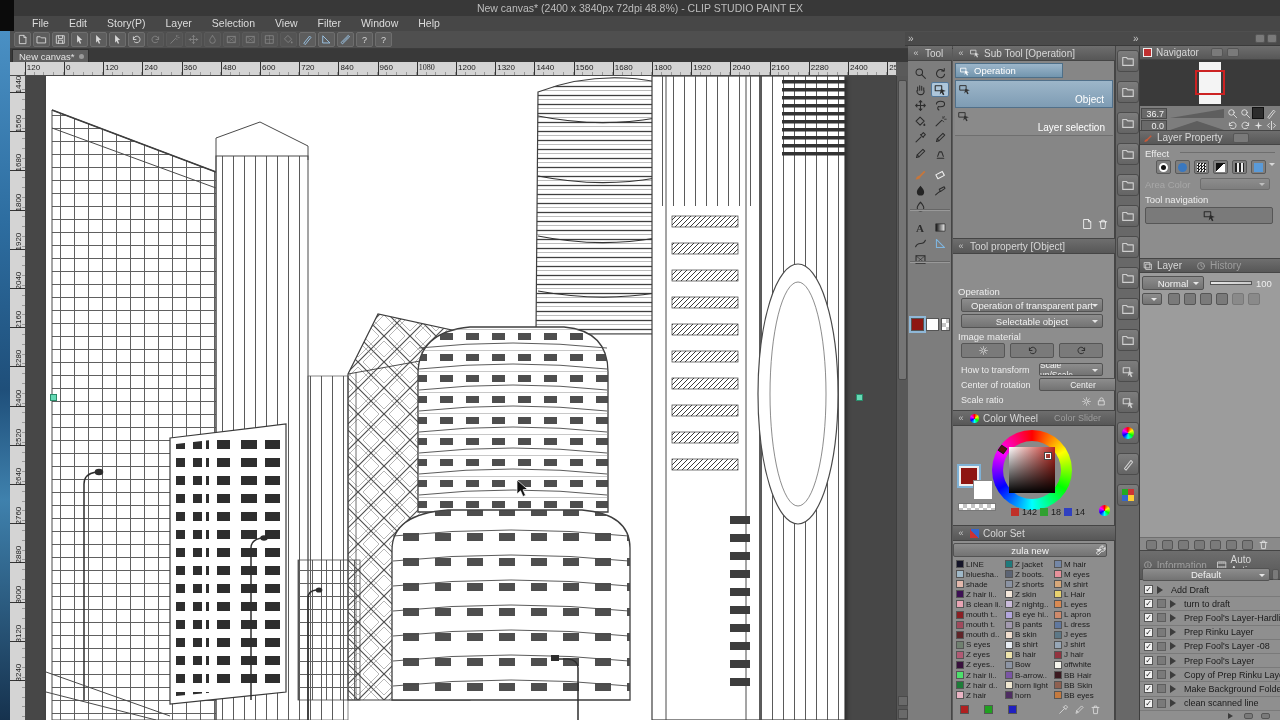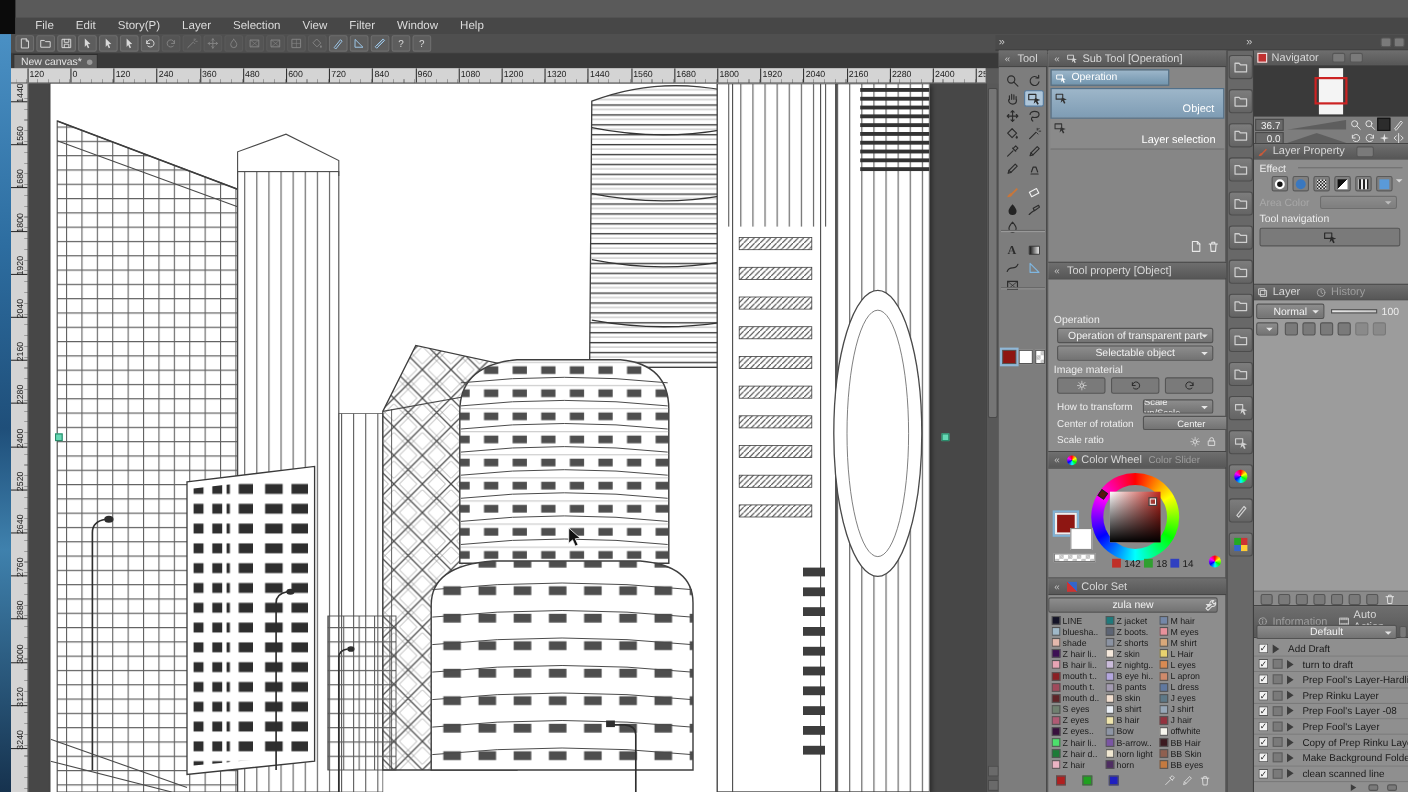--- a/index.html
+++ b/index.html
@@ -251,20 +251,23 @@
         <path d="M2.5 8h11M8 2.5v11" stroke-width=".8"></path>
       </symbol>
   <symbol id="i-fliph" viewBox="0 0 16 16">
         <path d="M8 2v12M5 5L2 8l3 3M11 5l3 3-3 3"></path>
       </symbol>
 </defs>
 </svg>
 
 <div id="app">
 
+  <div id="titlebar" class="abs">
+    <span>New canvas* (2400 x 3840px 72dpi 48.8%)  - CLIP STUDIO PAINT EX</span>
+  </div>
   <div id="corner-black" class="abs"></div>
 
   <div id="menubar" class="abs">
       <div class="menu-item">File</div>
       <div class="menu-item">Edit</div>
       <div class="menu-item">Story(P)</div>
       <div class="menu-item">Layer</div>
       <div class="menu-item">Selection</div>
       <div class="menu-item">View</div>
       <div class="menu-item">Filter</div>
@@ -390,21 +393,21 @@
       <div class="hlab" style="left: 210.8px;">480</div>
       <div class="htick" style="left: 250px;"></div>
       <div class="hlab" style="left: 250px;">600</div>
       <div class="htick" style="left: 289.2px;"></div>
       <div class="hlab" style="left: 289.2px;">720</div>
       <div class="htick" style="left: 328.4px;"></div>
       <div class="hlab" style="left: 328.4px;">840</div>
       <div class="htick" style="left: 367.6px;"></div>
       <div class="hlab" style="left: 367.6px;">960</div>
       <div class="htick" style="left: 406.8px;"></div>
-      <div class="hlab" style="left: 406.8px;">1080</div>
+      <div class="hlab" style="left: 406.8px; font-family: Liberation Serif, serif;">1080</div>
       <div class="htick" style="left: 446px;"></div>
       <div class="hlab" style="left: 446px;">1200</div>
       <div class="htick" style="left: 485.2px;"></div>
       <div class="hlab" style="left: 485.2px;">1320</div>
       <div class="htick" style="left: 524.4px;"></div>
       <div class="hlab" style="left: 524.4px;">1440</div>
       <div class="htick" style="left: 563.6px;"></div>
       <div class="hlab" style="left: 563.6px;">1560</div>
       <div class="htick" style="left: 602.8px;"></div>
       <div class="hlab" style="left: 602.8px;">1680</div>
@@ -824,21 +827,21 @@
     <svg class="ic abs" style="left:143px;top:157px;color:#dadada" width="11" height="11" viewBox="0 0 16 16">
         <use href="#i-lock"></use>
       </svg>
   </div>
 
   <div class="pbody" style="left:953px;top:410px;width:162px;height:115px;background:#898989;border-right:1px solid #454545;border-top:1px solid #454545">
     <div class="phead" style="left:0;top:0;width:162px;height:15px">
       <span class="chev">«</span>
       <span id="cw-tab-icon" style="width:9px;height:9px;border-radius:50%;background:conic-gradient(red,yellow,lime,cyan,blue,magenta,red)"></span>
       <span>Color Wheel</span>
-      <span style="color:#9e9e9e;font-size:9px;margin-left:2px">Color Slider</span>
+      <span style="color:#9e9e9e;font-size:9px;margin-left:12px">Color Slider</span>
     </div>
     <div class="abs" style="left:39px;top:19px;width:80px;height:80px;border-radius:50%;background:conic-gradient(#f00,#ff0 60deg,#0f0 120deg,#0ff 180deg,#00f 240deg,#f0f 300deg,#f00)"></div>
     <div class="abs" style="left:50px;top:30px;width:58px;height:58px;border-radius:50%;background:#898989"></div>
     <div class="abs" style="left:46px;top:35px;width:7px;height:7px;background:#5a1410;border:1px solid #222;transform:rotate(35deg)"></div>
     <div class="abs" style="left:56px;top:36px;width:46px;height:46px;background:linear-gradient(to bottom,rgba(0,0,0,0),#000),linear-gradient(to right,#fff,#c0271f)">
       <div class="abs" style="right:4px;top:6px;width:6px;height:6px;border:1px solid #fff;outline:1px solid #444"></div>
     </div>
     <div class="abs" id="cw-main" style="left: 6px; top: 55px; width: 20px; height: 20px; border: 2px solid rgb(238, 238, 238); outline: rgb(127, 178, 214) solid 2px; background: rgb(142, 22, 18);"></div>
     <div class="abs" style="left:20px;top:69px;width:20px;height:20px;background:#fff;border:1px solid #888"></div>
     <div class="abs checker" style="left:5px;top:92px;width:38px;height:8px;border:1px solid #777"></div>
@@ -910,21 +913,21 @@
       <div class="swcell">
         <span class="swchip" style="background:#f6e9dc"></span>
         <span class="swname">Z skin</span>
       </div>
       <div class="swcell">
         <span class="swchip" style="background:#e8d26e"></span>
         <span class="swname">L Hair</span>
       </div>
       <div class="swcell">
         <span class="swchip" style="background:#e8a4b4"></span>
-        <span class="swname">B hair li..</span>
+        <span class="swname">B clean li..</span>
       </div>
       <div class="swcell">
         <span class="swchip" style="background:#cbbcdb"></span>
         <span class="swname">Z nightg..</span>
       </div>
       <div class="swcell">
         <span class="swchip" style="background:#d98a52"></span>
         <span class="swname">L eyes</span>
       </div>
       <div class="swcell">

